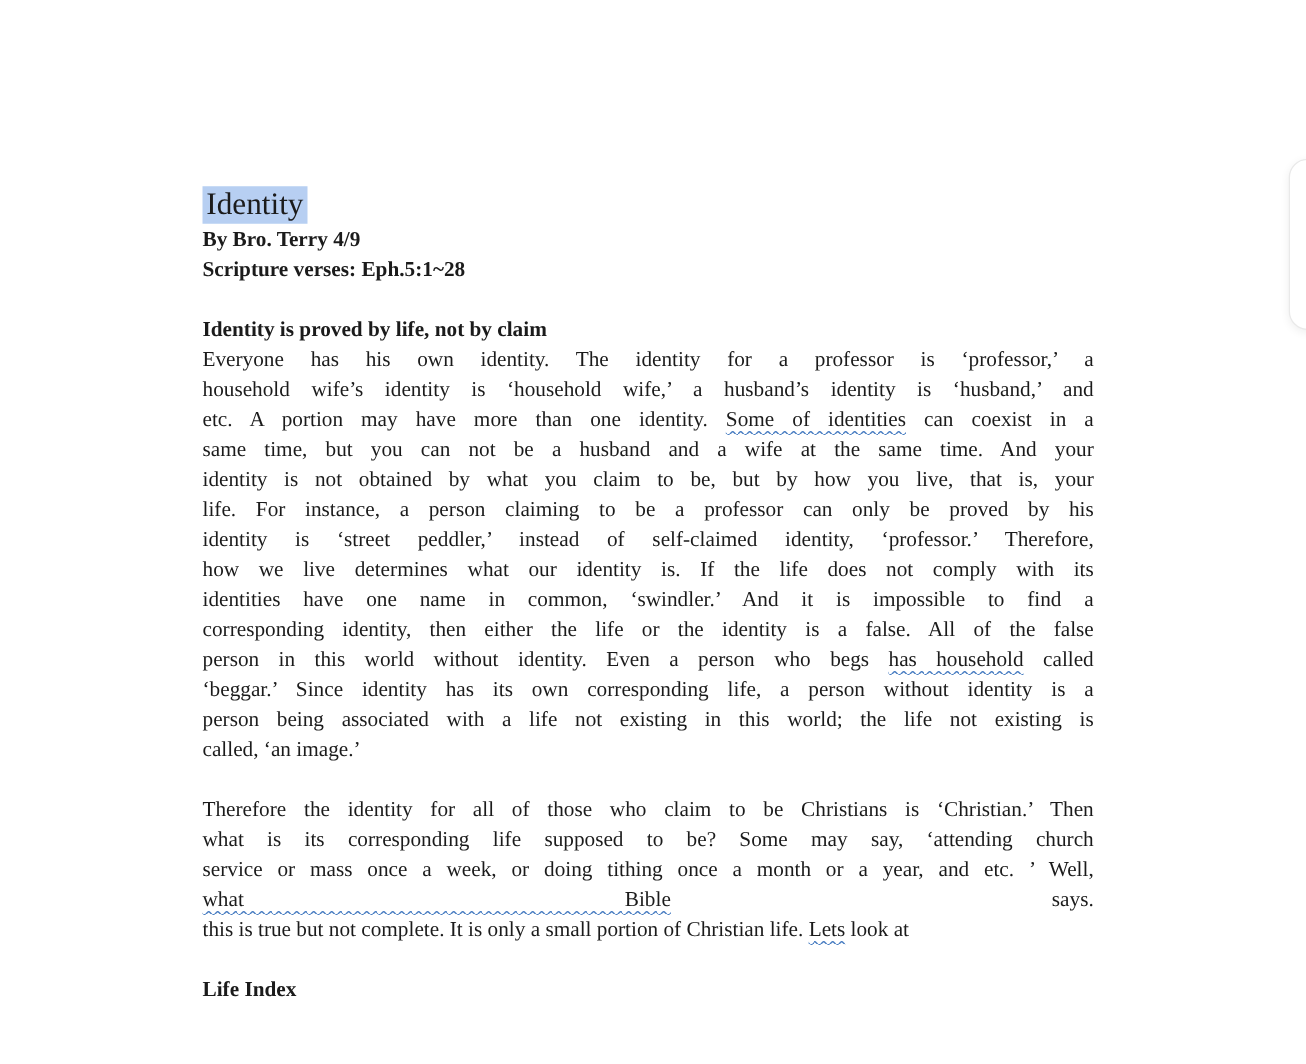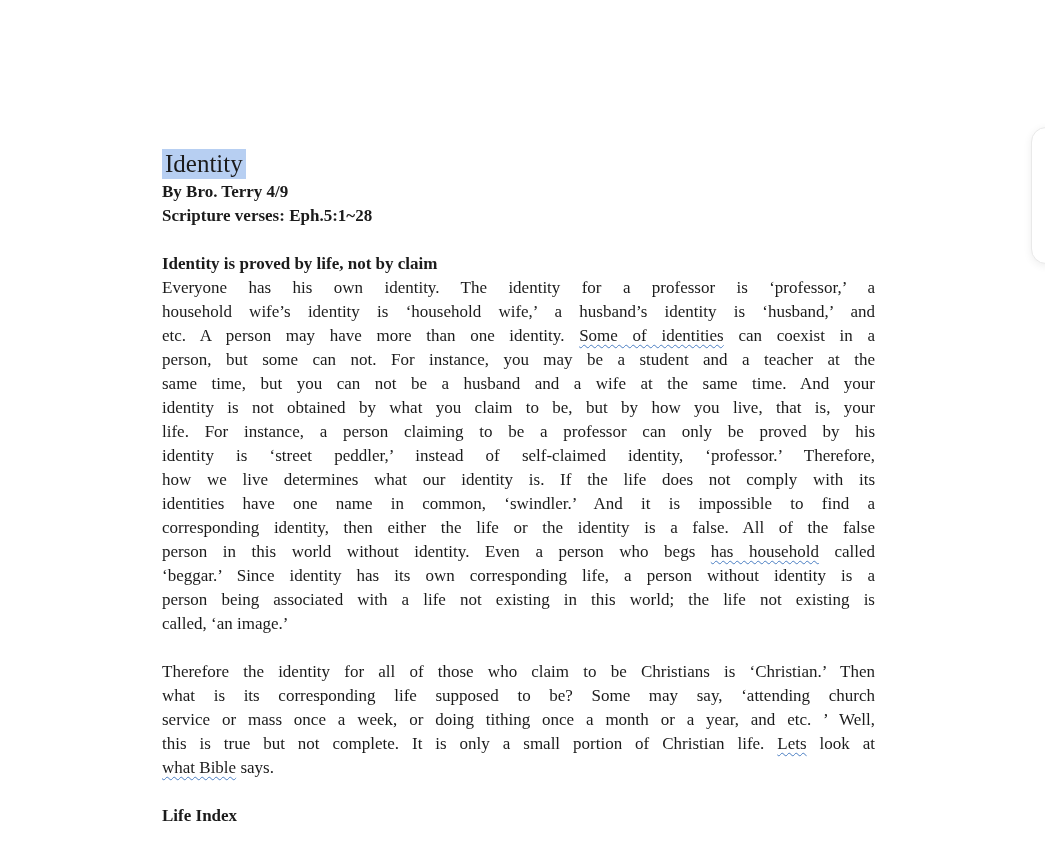--- a/index.html
+++ b/index.html
@@ -77,39 +77,38 @@
     <div class="title-line">
       <span class="highlight">Identity</span>
     </div>
     <div class="byline">By Bro. Terry 4/9</div>
     <div class="bold">Scripture verses: Eph.5:1~28</div>
     <div class="spacer"></div>
     <div class="bold">Identity is proved by life, not by claim</div>
     <div class="para">
         <div class="line"><span>Everyone has his own identity. The identity for a professor is ‘professor,’ a</span></div>
         <div class="line"><span>household wife’s identity is ‘household wife,’ a husband’s identity is ‘husband,’ and</span></div>
-        <div class="line"><span>etc. A person may have more than one identity. </span><span class="wavy">Some of identities</span><span> can coexist in a</span></div>
-        <div class="line"><span>person, but some can not. For instance, you may be a student and a teacher at the</span></div>
+        <div class="line"><span>etc. A portion may have more than one identity. </span><span class="wavy">Some of identities</span><span> can coexist in a</span></div>
         <div class="line"><span>same time, but you can not be a husband and a wife at the same time. And your</span></div>
         <div class="line"><span>identity is not obtained by what you claim to be, but by how you live, that is, your</span></div>
         <div class="line"><span>life. For instance, a person claiming to be a professor can only be proved by his</span></div>
         <div class="line"><span>identity is ‘street peddler,’ instead of self-claimed identity, ‘professor.’ Therefore,</span></div>
         <div class="line"><span>how we live determines what our identity is. If the life does not comply with its</span></div>
         <div class="line"><span>identities have one name in common, ‘swindler.’ And it is impossible to find a</span></div>
         <div class="line"><span>corresponding identity, then either the life or the identity is a false. All of the false</span></div>
         <div class="line"><span>person in this world without identity. Even a person who begs </span><span class="wavy">has household</span><span> called</span></div>
         <div class="line"><span>‘beggar.’ Since identity has its own corresponding life, a person without identity is a</span></div>
         <div class="line"><span>person being associated with a life not existing in this world; the life not existing is</span></div>
         <div class="line"><span>called, ‘an image.’</span></div>
       </div>
     <div class="spacer"></div>
     <div class="para">
         <div class="line"><span>Therefore the identity for all of those who claim to be Christians is ‘Christian.’ Then</span></div>
         <div class="line"><span>what is its corresponding life supposed to be? Some may say, ‘attending church</span></div>
         <div class="line"><span>service or mass once a week, or doing tithing once a month or a year, and etc. ’ Well,</span></div>
+        <div class="line"><span class="wavy">what Bible</span><span> says.</span></div>
         <div class="line"><span>this is true but not complete. It is only a small portion of Christian life. </span><span class="wavy">Lets</span><span> look at</span></div>
-        <div class="line"><span class="wavy">what Bible</span><span> says.</span></div>
       </div>
     <div class="spacer"></div>
     <div class="bold">Life Index</div>
   </div>
   <div class="edge-pill"></div>
 </div>
 
 </body></html>

